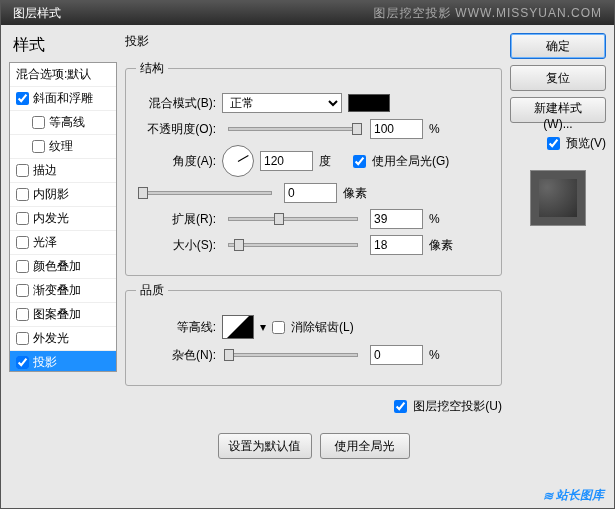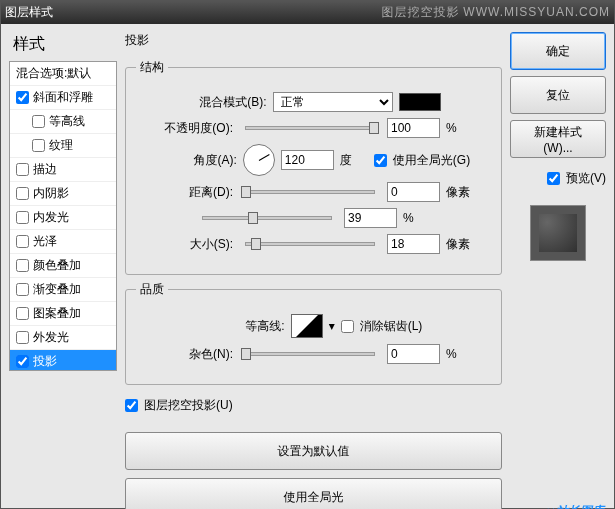--- a/index.html
+++ b/index.html
@@ -1,48 +1,48 @@
 <!DOCTYPE html>
 <html><head>
 <meta charset="utf-8">
 <style>
 * { box-sizing: border-box; margin: 0; padding: 0; font-family: "Microsoft YaHei", Tahoma, sans-serif; font-size: 12px; }
 body { background: #fff; }
 .window { width: 615px; height: 509px; background: #e8e8e8; border: 1px solid #555; display: flex; flex-direction: column; }
-.titlebar { height: 24px; background: linear-gradient(to bottom, #555, #2a2a2a); color: #fff; padding: 3px 4px; display: flex; justify-content: space-between; align-items: center; }
+.titlebar { height: 24px; background: linear-gradient(to bottom, #555, #2a2a2a); color: #fff; padding: 3px 12px; display: flex; justify-content: space-between; align-items: center; }
 .titlebar .wm { color: #aaa; font-size: 10px; letter-spacing: 1px; }
 .content { flex: 1; display: flex; padding: 8px; gap: 8px; position: relative; }
 .sidebar { width: 108px; }
 .sidebar-title { font-size: 16px; padding: 2px 4px 6px; }
 .style-list { background: #fff; border: 1px solid #999; height: 310px; overflow: hidden; }
 .style-item { padding: 3px 6px; display: flex; align-items: center; gap: 4px; border-bottom: 1px solid #eee; cursor: default; }
 .style-item.selected { background: #1e90ff; color: #fff; }
 .style-item input[type=checkbox] { margin: 0; width: 13px; height: 13px; }
 .style-item.indent { padding-left: 22px; }
 .main { flex: 1; display: flex; flex-direction: column; gap: 6px; }
 fieldset { border: 1px solid #aaa; border-radius: 3px; padding: 10px 10px 14px; }
 legend { padding: 0 4px; }
 .section-title { margin-bottom: 4px; }
-.row { display: flex; align-items: center; gap: 6px; margin: 6px 0; justify-content: center; }
+.row { display: flex; align-items: center; gap: 6px; margin: 6px 0; }
 .row label.k { width: 80px; text-align: right; }
 select, input[type=text].val { border: 1px solid #888; background: #fff; padding: 1px 3px; height: 20px; }
 select { width: 120px; }
 .swatch { width: 42px; height: 18px; background: #000; border: 1px solid #555; display: inline-block; }
 .slider { flex: 1; height: 4px; background: #ccc; border: 1px solid #999; position: relative; margin: 0 6px; max-width: 130px; }
 .slider .thumb { position: absolute; top: -5px; width: 10px; height: 12px; background: #ddd; border: 1px solid #666; transform: translateX(-5px); }
 input[type=text].val { width: 53px; text-align: left; }
 .unit { width: 28px; }
 .angle-dial { width: 32px; height: 32px; border: 1px solid #777; border-radius: 50%; background: #fff; position: relative; }
 .angle-dial::after { content: ""; position: absolute; left: 50%; top: 50%; width: 12px; height: 1px; background: #000; transform-origin: left center; transform: rotate(-30deg); }
 .contour-swatch { width: 32px; height: 24px; border: 1px solid #666; background: linear-gradient(135deg, #fff 0 49%, #000 51% 100%); }
-.btn { background: linear-gradient(#f8f8f8,#ddd); border: 1px solid #888; border-radius: 3px; padding: 2px 10px; min-width: 90px; height: 38px; cursor: default; }
+.btn { background: linear-gradient(#f8f8f8,#ddd); border: 1px solid #888; border-radius: 3px; padding: 2px 10px; min-width: 90px; height: 26px; cursor: default; }
 .btn.primary { border: 1px solid #1a6fd6; box-shadow: 0 0 0 1px #6bb4ff inset; }
 .right { width: 96px; display: flex; flex-direction: column; gap: 6px; align-items: stretch; }
 .preview-box { width: 56px; height: 56px; margin: 6px auto; border: 1px solid #888; background: radial-gradient(circle at 30% 30%, #666, #222); box-shadow: inset 0 0 0 8px #555; }
-.bottom-btns { display: flex; gap: 8px; justify-content: center; margin-top: 6px; flex-direction: column; }
+.bottom-btns { display: flex; gap: 8px; justify-content: center; margin-top: 6px; }
 .footer-logo { position: absolute; bottom: 4px; right: 10px; color: #1e90ff; font-style: italic; font-weight: bold; font-size: 14px; display: flex; align-items: center; gap: 4px; }
 .footer-logo .sw { color: #1e90ff; letter-spacing: -1px; }
 </style>
 </head>
 <body>
 
 <div class="window">
   <div class="titlebar">
     <span>图层样式</span>
     <span class="wm">
@@ -130,29 +130,29 @@
         <div class="row">
           <label class="k">角度(A):</label>
           <div class="angle-dial"></div>
           <input type="text" class="val" value="120" style="">
           <span class="unit">度</span>
           <input type="checkbox" checked="" style="">
           <span>使用全局光(G)</span>
         </div>
 
         <div class="row">
-          <label class="k">距离(D):</label>
           <div class="slider">
               <div class="thumb" style="left:0%"></div>
             </div>
           <input type="text" class="val" value="0" style="">
           <span class="unit">像素</span>
         </div>
 
         <div class="row">
+          <label class="k">扩展(R):</label>
           <div class="slider">
               <div class="thumb" style="left:39%"></div>
             </div>
           <input type="text" class="val" value="39" style="">
           <span class="unit">%</span>
         </div>
 
         <div class="row">
           <label class="k">大小(S):</label>
           <div class="slider">
@@ -175,21 +175,21 @@
         <div class="row">
           <label class="k">杂色(N):</label>
           <div class="slider">
               <div class="thumb" style="left:0%"></div>
             </div>
           <input type="text" class="val" value="0" style="">
           <span class="unit">%</span>
         </div>
       </fieldset>
 
-      <div class="row" style="justify-content:flex-start">
+      <div class="row" style="justify-content:flex-end">
         <input type="checkbox" checked="" style="">
         <span>图层挖空投影(U)</span>
       </div>
       <div class="bottom-btns">
         <button class="btn">设置为默认值</button>
         <button class="btn">使用全局光</button>
       </div>
     </div>
 
     <div class="right">

